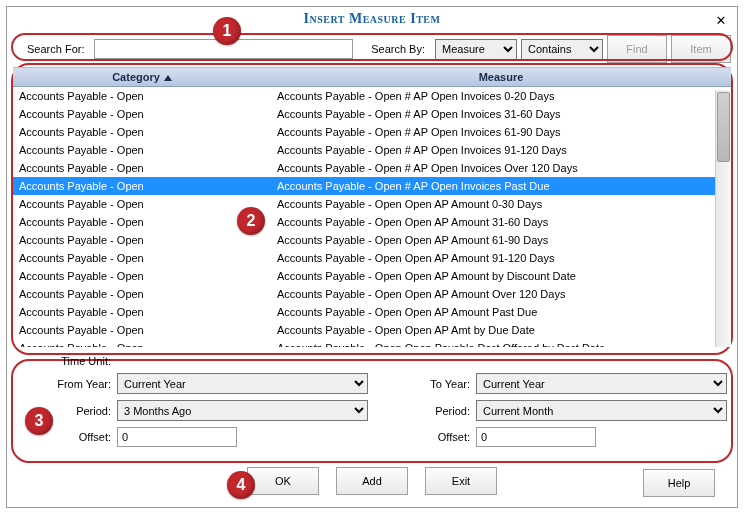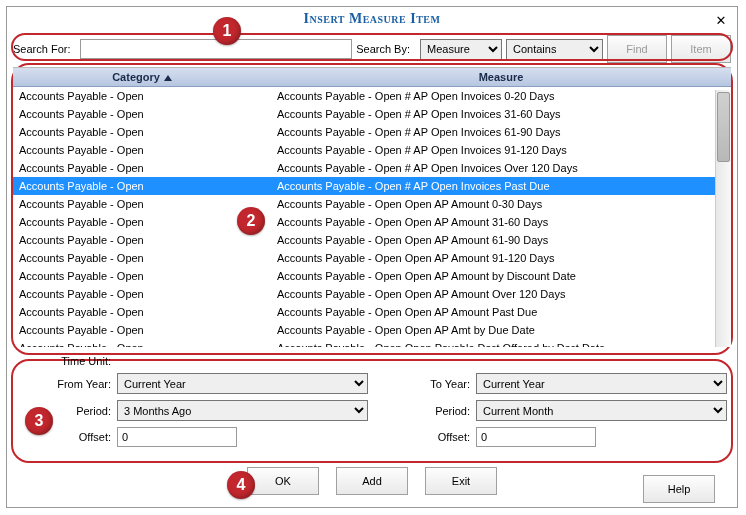--- a/index.html
+++ b/index.html
@@ -39,21 +39,21 @@
     color: #000;
     cursor: pointer;
     font-weight: normal;
   }
   .searchbar {
     display: flex;
     align-items: center;
     gap: 4px;
     padding: 2px 6px 4px 6px;
   }
-  .searchbar label { white-space: nowrap; }
+  .searchbar label { white-space: nowrap; margin-left: 14px; }
   .txt {
     height: 20px;
     border: 1px solid #9a9a9a;
     background: #fff;
     padding: 0 4px;
     font: inherit;
   }
   .sel {
     height: 21px;
     border: 1px solid #767676;
@@ -145,21 +145,21 @@
   .footer {
     display:flex;
     justify-content:center;
     gap:17px;
     padding: 10px 0 12px 0;
     position:relative;
   }
   .footer .help {
     position:absolute;
     right:22px;
-    top:18px;
+    top:12px;
     margin-left:40px;
   }
 
   
   .callout-ring {
     position:absolute;
     border:2px solid #c1272d;
     border-radius: 18px;
     pointer-events:none;
   }
@@ -196,21 +196,21 @@
   <div class="titlebar">
     <span>Insert Measure Item</span>
     <span class="close-x">✕</span>
   </div>
 
   <div class="searchbar">
     <label class="lbl">Search For:</label>
     <input type="text" class="txt" style="flex: 1 1 0%; min-width: 180px;" value="">
     <label class="lbl">Search By:</label>
     <select class="sel" style="width:82px;"><option>Measure</option></select>
-    <select class="sel" style="width:97px;"><option>Contains</option></select>
+    <select class="sel" style="width:82px;"><option>Contains</option></select>
     <button class="btn small" disabled="">Find</button>
     <button class="btn small" disabled="">Item</button>
   </div>
 
   <div class="listarea">
     <div class="scrollwrap">
       <table class="grid">
         <colgroup>
             <col style="width:258px">
             <col>

